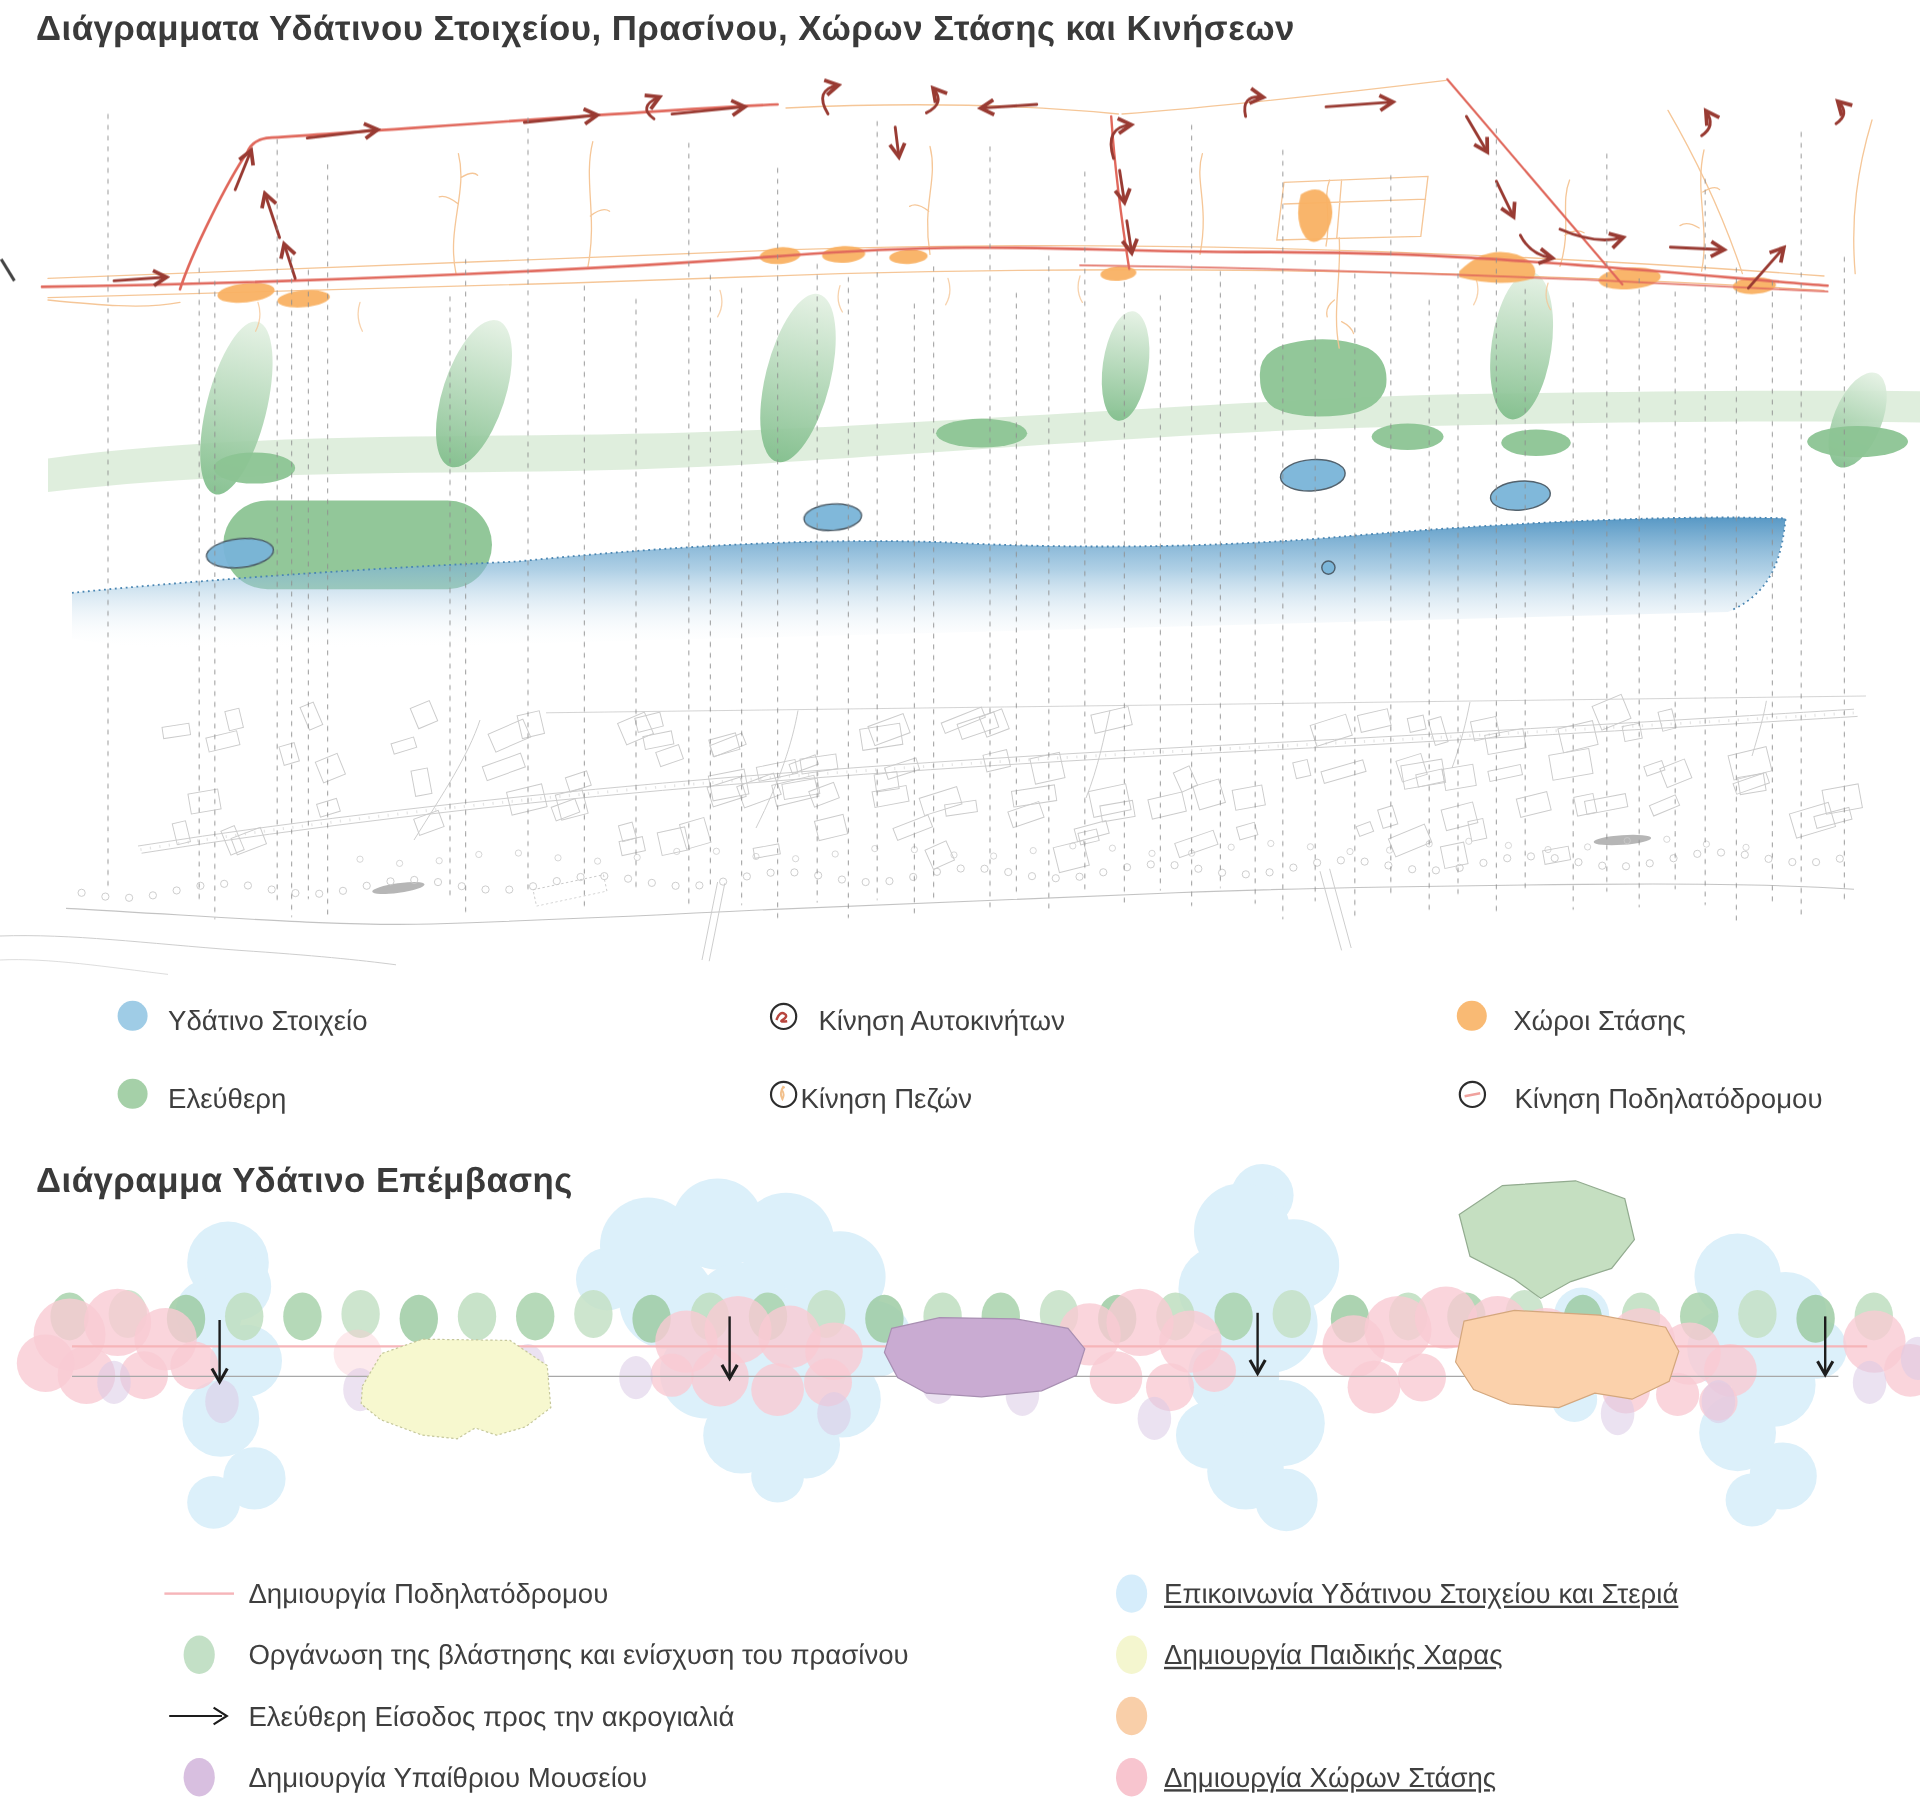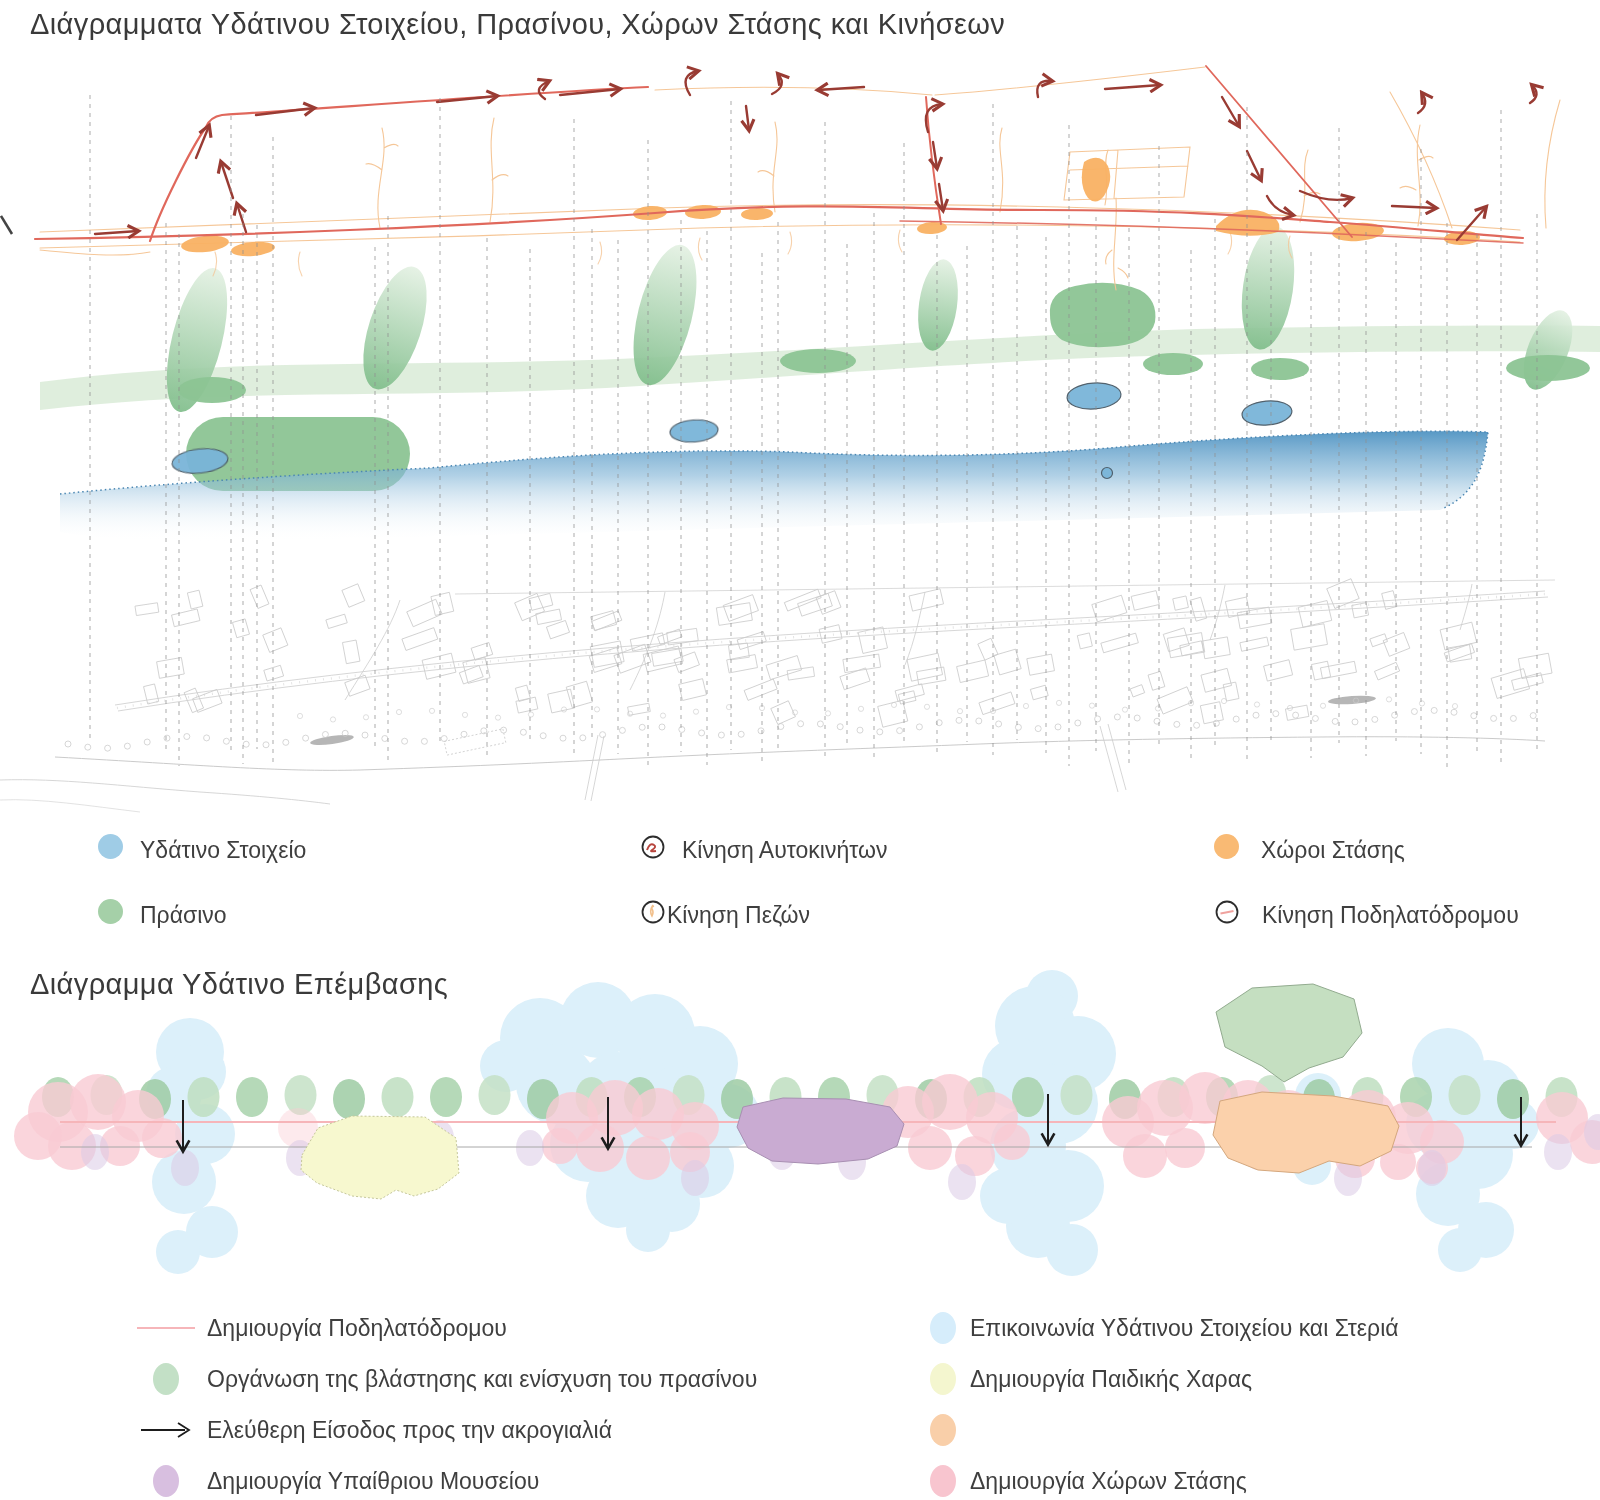--- a/index.html
+++ b/index.html
@@ -3,34 +3,34 @@
 <meta charset="utf-8">
 <style>
   html,body{margin:0;padding:0;}
   body{
     width:1600px;height:1500px;position:relative;overflow:hidden;
     background:#ffffff;color:#3f3f3f;
     font-family:"Liberation Sans", sans-serif;
   }
   svg#art{position:absolute;left:0;top:0;}
   .title{
-    position:absolute;margin:0;font-size:29px;font-weight:400;
+    position:absolute;margin:0;font-size:29px;font-weight:700;
     letter-spacing:.4px;color:#3a3a3a;white-space:nowrap;
   }
   .li{
     position:absolute;display:flex;align-items:flex-start;gap:17px;
     font-size:23px;color:#3f3f3f;white-space:nowrap;line-height:32px;height:32px;
   }
   .li.c3{gap:22px}
   .dot{width:25px;height:25px;border-radius:50%;flex:0 0 auto;}
   .dot2{width:26px;height:32px;border-radius:50%;flex:0 0 auto;}
   .sym{width:58px;height:32px;display:flex;align-items:center;justify-content:center;flex:0 0 auto;}
   .sym .pline{width:58px;height:2px;}
   .icn{flex:0 0 auto;display:block;}
-  .lg2r{left:928px;}
+  .lg2r{left:928px;text-decoration:underline;}
   .lg2r .symr{width:30px;display:flex;justify-content:center;flex:0 0 auto;}
 </style>
 </head>
 <body>
 
 <svg id="art" width="1600" height="1500" viewBox="0 0 1600 1500">
   <defs>
     <linearGradient id="gg" x1="0" y1="0" x2="0" y2="1">
       <stop offset="0" stop-color="#e4f1e3"></stop>
       <stop offset="1" stop-color="#7fbd8a"></stop>
@@ -592,21 +592,21 @@
 </svg>
 
 <h1 class="title" style="left:30px;top:8px">Διάγραμματα Υδάτινου Στοιχείου, Πρασίνου, Χώρων Στάσης και Κινήσεων</h1>
 
 <div class="li" style="left:98px;top:834px">
   <span class="dot" style="background: rgb(159, 204, 230);"></span>
   <span>Υδάτινο Στοιχείο</span>
 </div>
 <div class="li" style="left:98px;top:899px">
   <span class="dot" style="background: rgb(165, 208, 168);"></span>
-  <span>Πράσινο</span>
+  <span>Ελεύθερη</span>
 </div>
 <div class="li" style="left:640px;top:834px;gap:16px">
   <svg class="icn" width="26" height="26">
     <circle cx="13" cy="13" r="10.5" stroke="#2d2d2d" stroke-width="1.8" fill="#ffffff"></circle>
     <path d="M7,16 Q10,8 14,11 Q17,13 12,16 Q9,18 16,17" stroke="#b8463e" stroke-width="2" fill="none"></path>
   </svg>
   <span>Κίνηση Αυτοκινήτων</span>
 </div>
 <div class="li" style="left:640px;top:899px;gap:1px">
   <svg class="icn" width="26" height="26">

